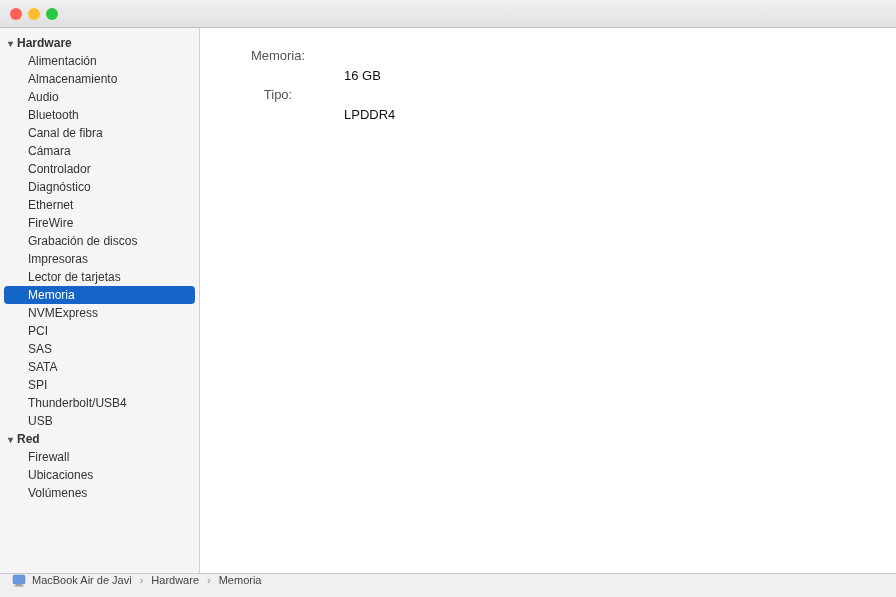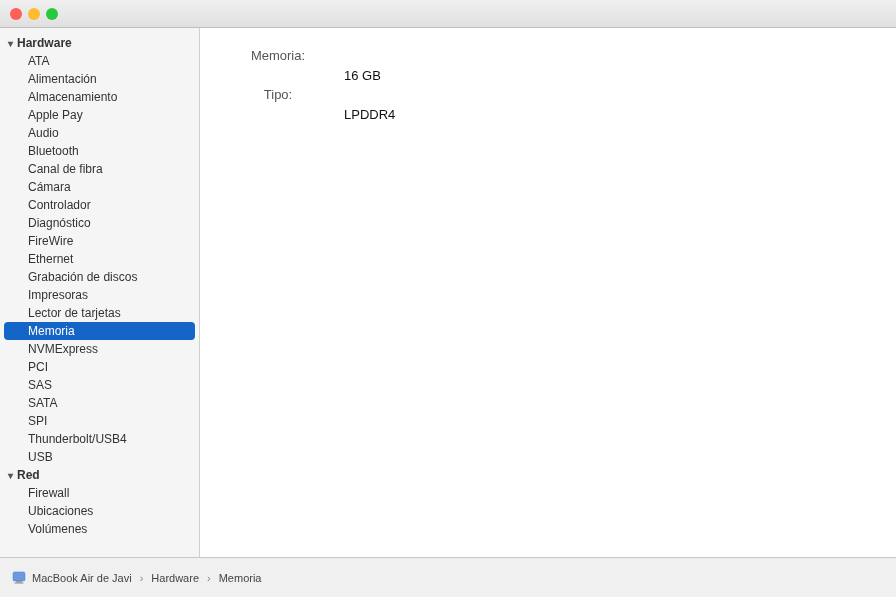--- a/index.html
+++ b/index.html
@@ -119,25 +119,24 @@
       padding-right: 12px;
       flex-shrink: 0;
     }
     .detail-value {
       color: #111;
       margin-top: 20px;
     }
 
     
     .statusbar {
-      height: 40px;
+      height: 24px;
       background: #f0f0f0;
       border-top: 1px solid #c8c8c8;
       display: flex;
-      align-items: center;
       padding: 0 12px;
       gap: 6px;
       flex-shrink: 0;
     }
     .statusbar-icon {
       width: 14px;
       height: 14px;
       flex-shrink: 0;
     }
     .statusbar-text {
@@ -162,32 +161,30 @@
   <span class="titlebar-title"></span>
 </div>
 
 <div class="main-content">
 
   <div class="sidebar" id="sidebar-container">
       <div class="sidebar-section-header">
         <span class="chevron">▾</span>
         <span>Hardware</span>
       </div>
-      <div class="sidebar-item">ATA</div>
       <div class="sidebar-item">Alimentación</div>
       <div class="sidebar-item">Almacenamiento</div>
-      <div class="sidebar-item">Apple Pay</div>
       <div class="sidebar-item">Audio</div>
       <div class="sidebar-item">Bluetooth</div>
       <div class="sidebar-item">Canal de fibra</div>
       <div class="sidebar-item">Cámara</div>
       <div class="sidebar-item">Controlador</div>
       <div class="sidebar-item">Diagnóstico</div>
+      <div class="sidebar-item">Ethernet</div>
       <div class="sidebar-item">FireWire</div>
-      <div class="sidebar-item">Ethernet</div>
       <div class="sidebar-item">Grabación de discos</div>
       <div class="sidebar-item">Impresoras</div>
       <div class="sidebar-item">Lector de tarjetas</div>
       <div class="sidebar-item active">Memoria</div>
       <div class="sidebar-item">NVMExpress</div>
       <div class="sidebar-item">PCI</div>
       <div class="sidebar-item">SAS</div>
       <div class="sidebar-item">SATA</div>
       <div class="sidebar-item">SPI</div>
       <div class="sidebar-item">Thunderbolt/USB4</div>

